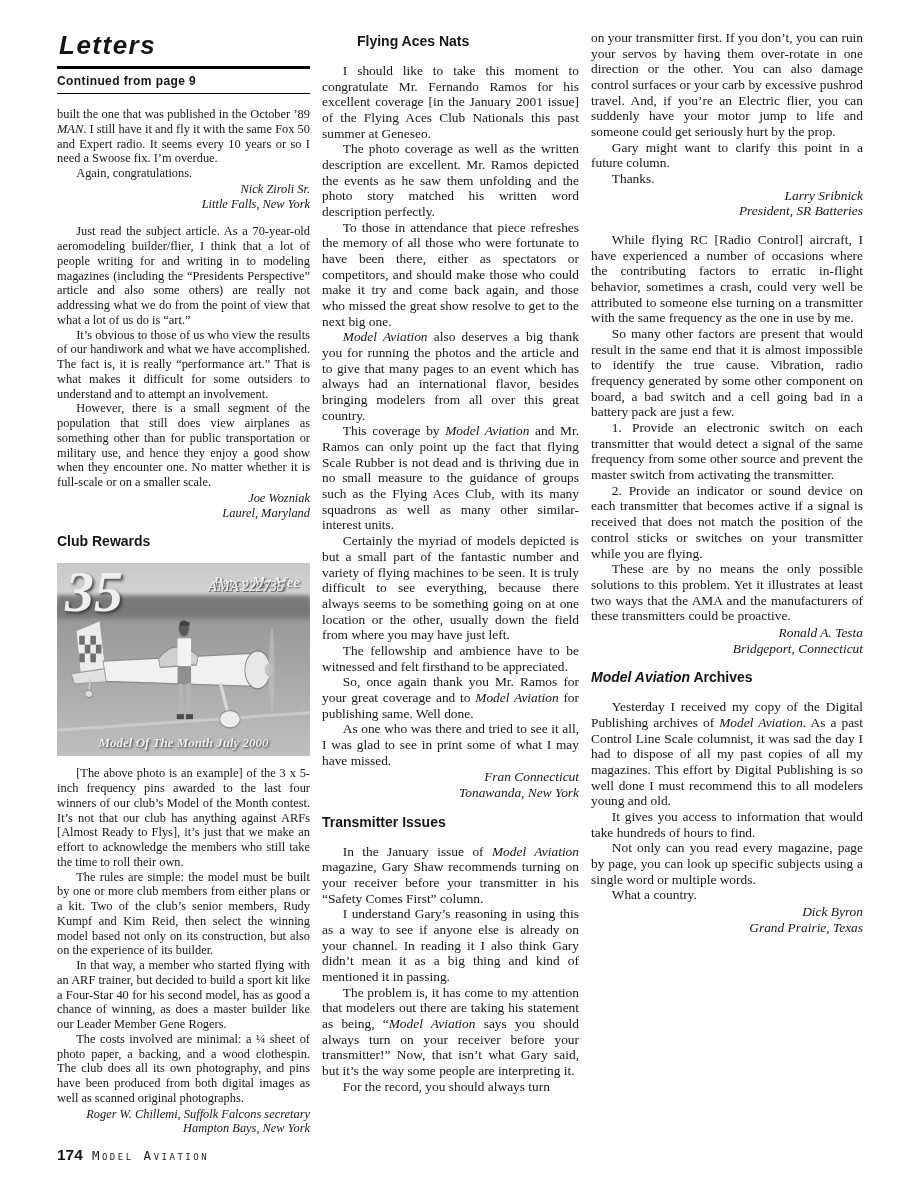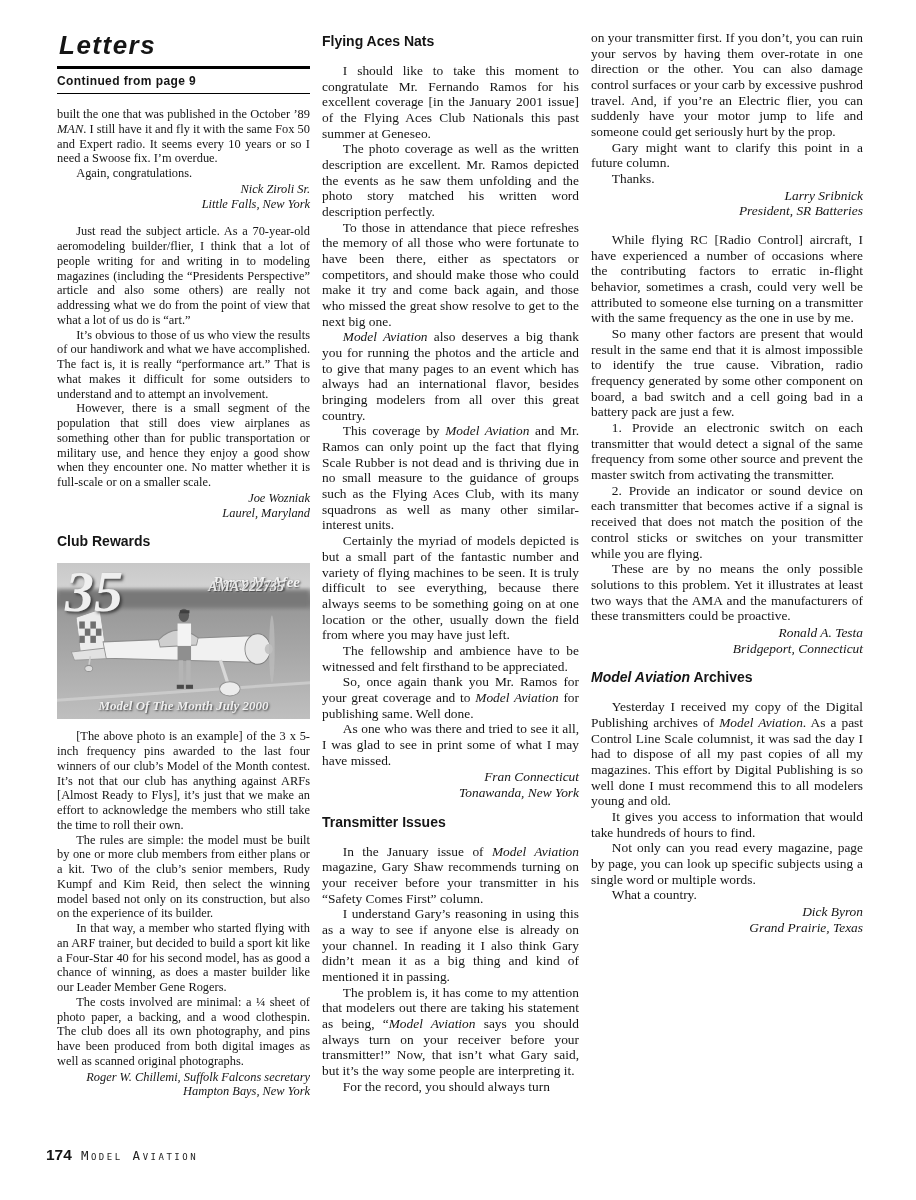--- a/index.html
+++ b/index.html
@@ -30,25 +30,25 @@
   p.body{margin:0;text-align:justify;text-indent:1.55em;}
   p.body.ni{text-indent:0;}
   .c0 p.body,.c0 .sig{font-size:12.4px;line-height:1.19;}
   .c1 p.body,.c1 .sig{font-size:13.4px;line-height:1.17;}
   .c2 p.body,.c2 .sig{font-size:13.4px;line-height:1.17;}
   .sig{font-style:italic;text-align:right;margin:1px 0 13px 0;}
   .sec{
     font-family:"Liberation Sans", sans-serif;font-weight:bold;font-size:14px;
     margin:13px 0 14px 0;
   }
-  .blocks > .sec:first-child{margin-top:3px;}
+  .blocks > .sec:first-child{margin-top:3px;margin-left:35px;}
 
   
   .photo{
-    position:relative;width:100%;height:156px;margin:7px 0 10px 0;overflow:hidden;
+    position:relative;width:100%;height:193px;margin:7px 0 10px 0;overflow:hidden;
     background:linear-gradient(#c8c8c8 0%,#d2d2d2 15%,#909090 21%,#7f7f7f 25%,
                #9a9a9a 31%,#a6a6a6 55%,#bfbfbf 100%);
   }
   .treeline{position:absolute;top:17%;left:0;right:0;height:11%;background:#787878;filter:blur(2px);}
   .stripe{position:absolute;bottom:17%;left:-8%;right:-8%;height:3px;background:#cfcfcf;transform:rotate(-4deg);opacity:.8;}
   .plane{position:absolute;left:3%;bottom:5%;width:94%;height:72%;}
   .photo-num{
     position:absolute;top:0;left:8px;font-style:italic;font-weight:bold;line-height:1;
     font-size:58px;color:#efefef;text-shadow:2px 2px 3px rgba(50,50,50,.85);
     font-family:"Liberation Serif", serif;
@@ -60,21 +60,21 @@
   .photo-ama{
     position:absolute;top:16px;right:26px;font-style:italic;font-weight:bold;
     font-size:14px;color:#e6e6e6;text-shadow:1px 1px 1px #4d4d4d;
   }
   .photo-caption{
     position:absolute;bottom:5px;left:0;right:0;text-align:center;font-style:italic;
     font-weight:bold;font-size:13px;color:#f0f0f0;text-shadow:1px 1px 2px #3f3f3f;
   }
 
   
-  .footer{position:absolute;left:46px;bottom:36px;display:flex;align-items:baseline;gap:9px;}
+  .footer{position:absolute;left:57px;bottom:36px;display:flex;align-items:baseline;gap:9px;}
   .pageno{font-family:"Liberation Sans", sans-serif;font-weight:bold;font-size:15.5px;}
   .mag{
     font-family:"DejaVu Sans Mono", monospace;font-variant:small-caps;
     letter-spacing:2.5px;font-size:12.5px;color:#222;
   }
 </style>
 </head>
 <body>
 
 <div class="page">

